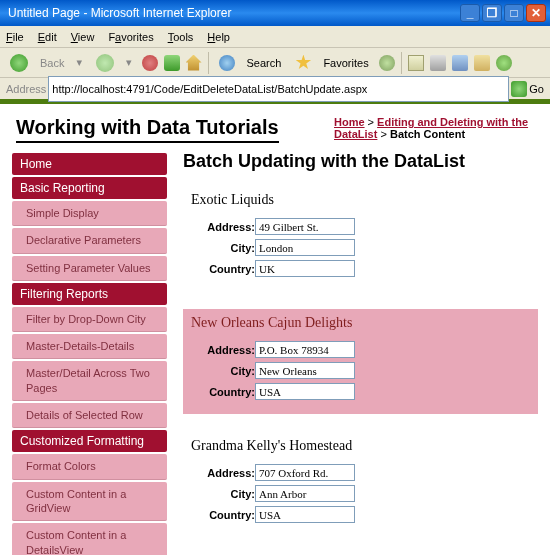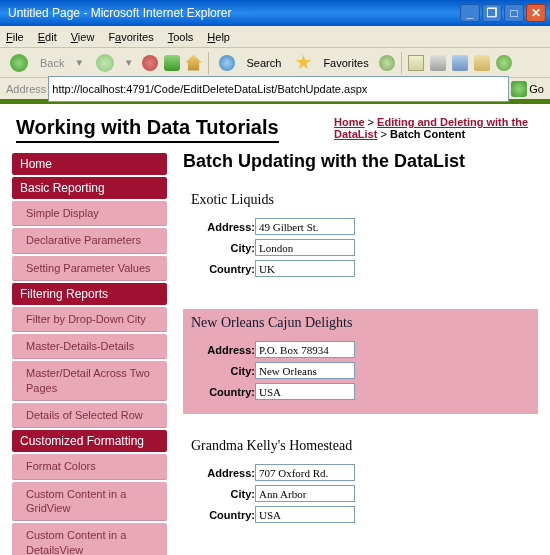--- a/index.html
+++ b/index.html
@@ -43,21 +43,21 @@
 
 .sidebar { width: 155px; flex-shrink: 0; }
 .nav-header { background: #a01030; color: #fff; font-size: 12px; padding: 4px 8px; border-radius: 2px; margin-top: 2px; }
 .nav-item { background: #e8a8b8; color: #803040; font-size: 11px; padding: 5px 8px 5px 14px; border-bottom: 1px solid #d090a0; border-radius: 2px; margin-top: 2px; line-height: 1.3; cursor: pointer; }
 
 .main { flex: 1; }
 .main h2 { font-family: Verdana, sans-serif; font-size: 18px; font-weight: bold; margin-bottom: 14px; }
 .supplier { margin-bottom: 18px; padding: 6px 8px 10px; }
 .supplier.alt { background: #e8a8b8; }
 .supplier h3 { font-family: "Comic Sans MS", cursive; font-size: 14px; font-weight: normal; margin-bottom: 10px; }
-.supplier.alt h3 { color: #0f172a; }
+.supplier.alt h3 { color: #7f1d1d; }
 .field-row { display: flex; align-items: center; margin-bottom: 4px; }
 .field-row label { width: 64px; text-align: right; font-size: 11px; font-weight: bold; }
 .field-row input { width: 100px; height: 17px; font-size: 11px; padding: 0 3px; border: 1px solid #7f9db9; font-family: "Comic Sans MS", cursive; }
 
 .statusbar { background: #ece9d8; height: 20px; display: flex; align-items: center; padding: 0 6px; border-top: 1px solid #aca899; font-size: 11px; justify-content: space-between; }
 .statusbar .right { display: flex; align-items: center; gap: 4px; }
 </style>
 </head>
 <body>
 

